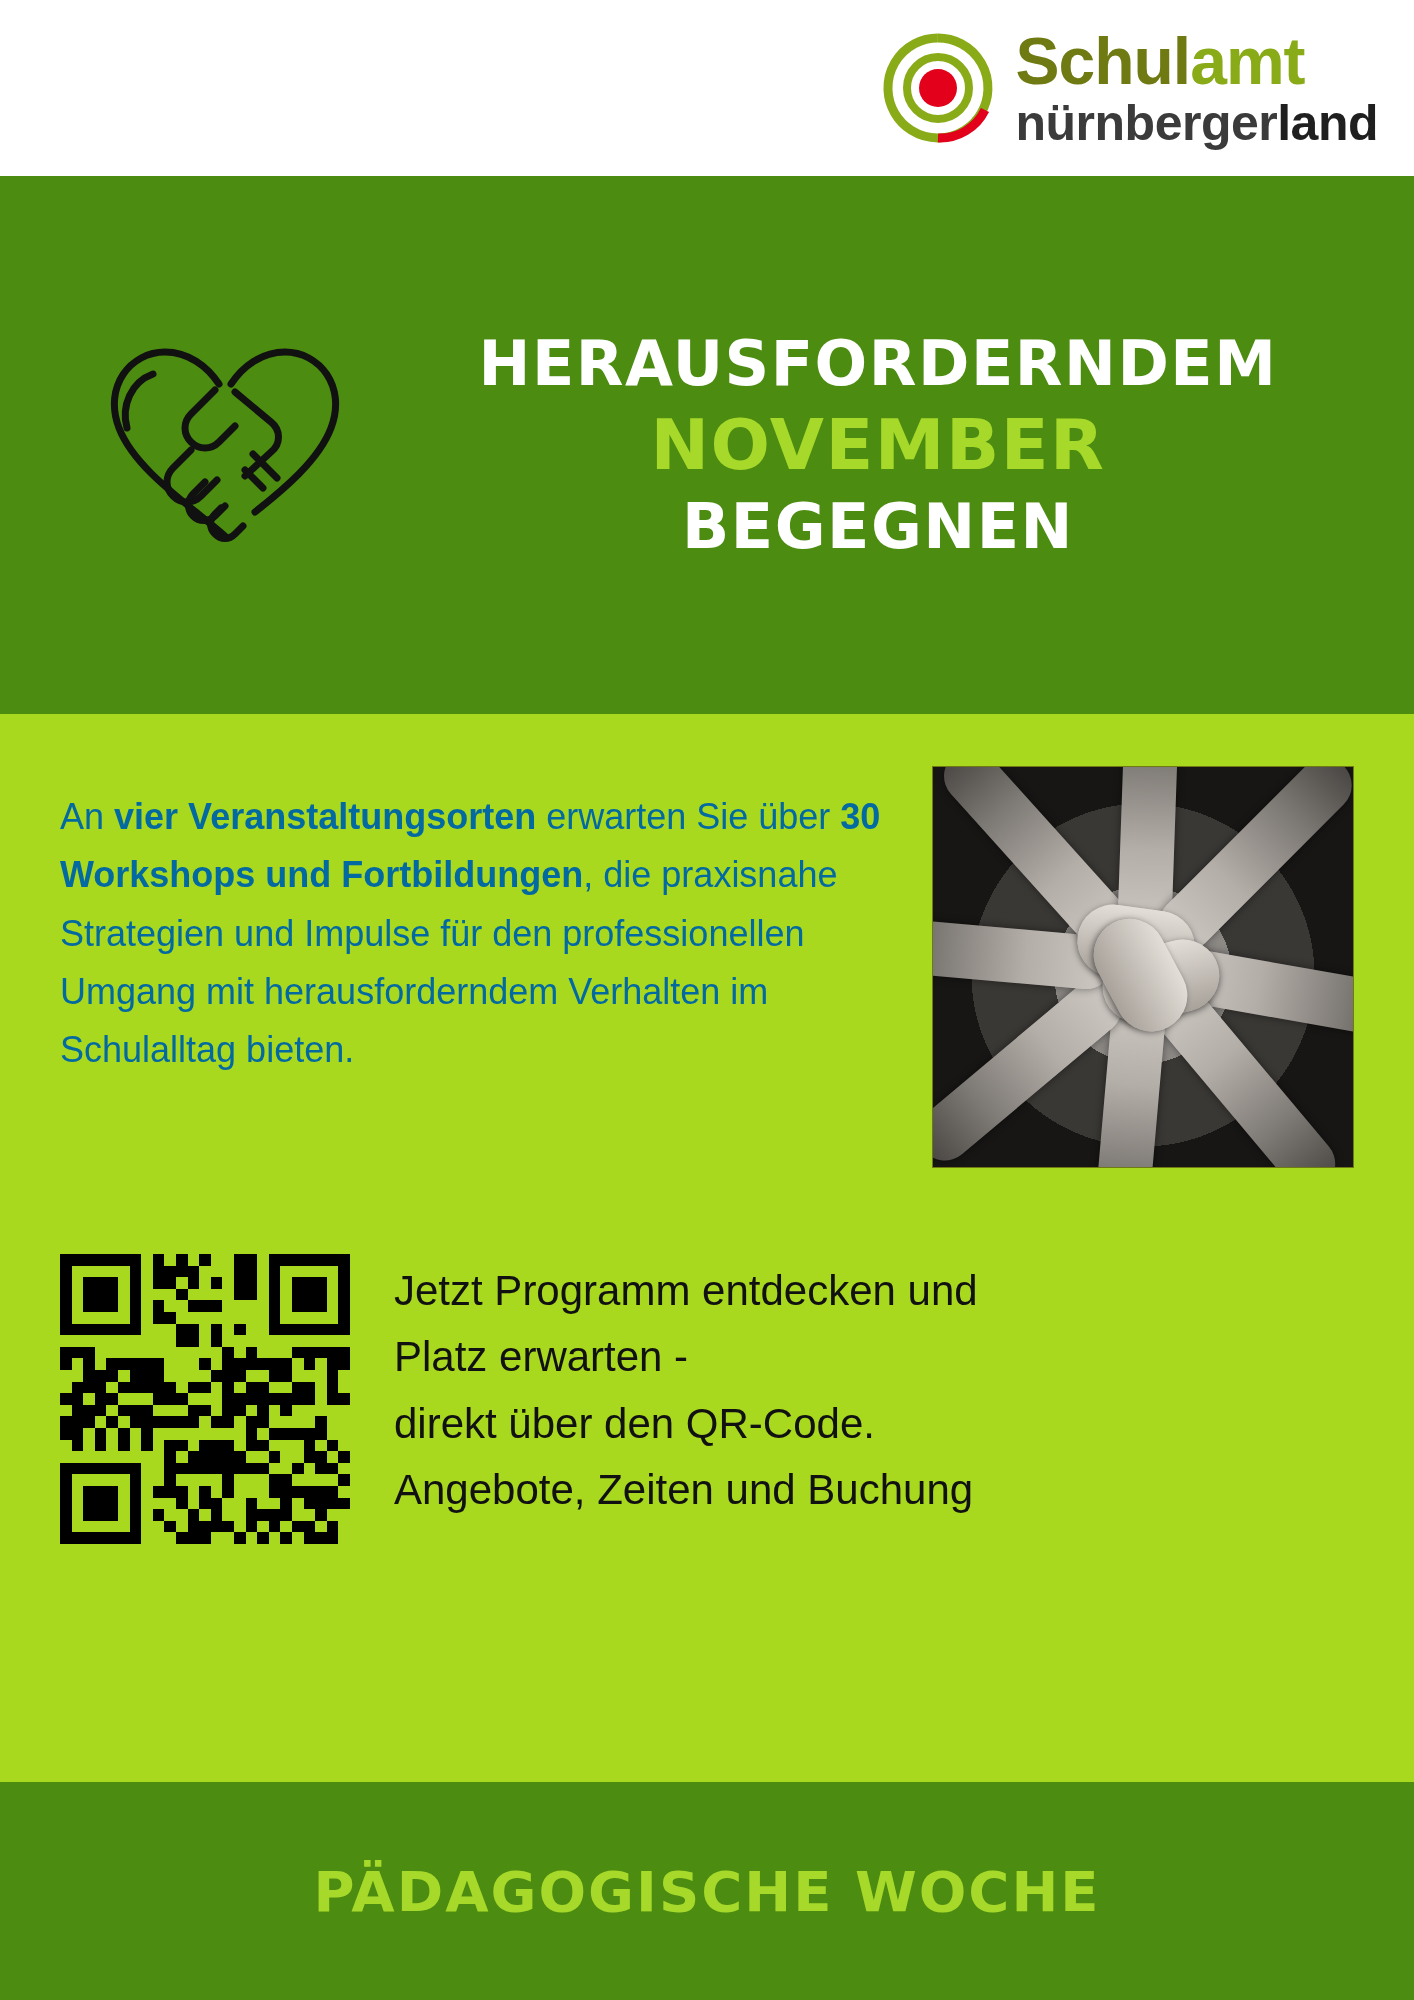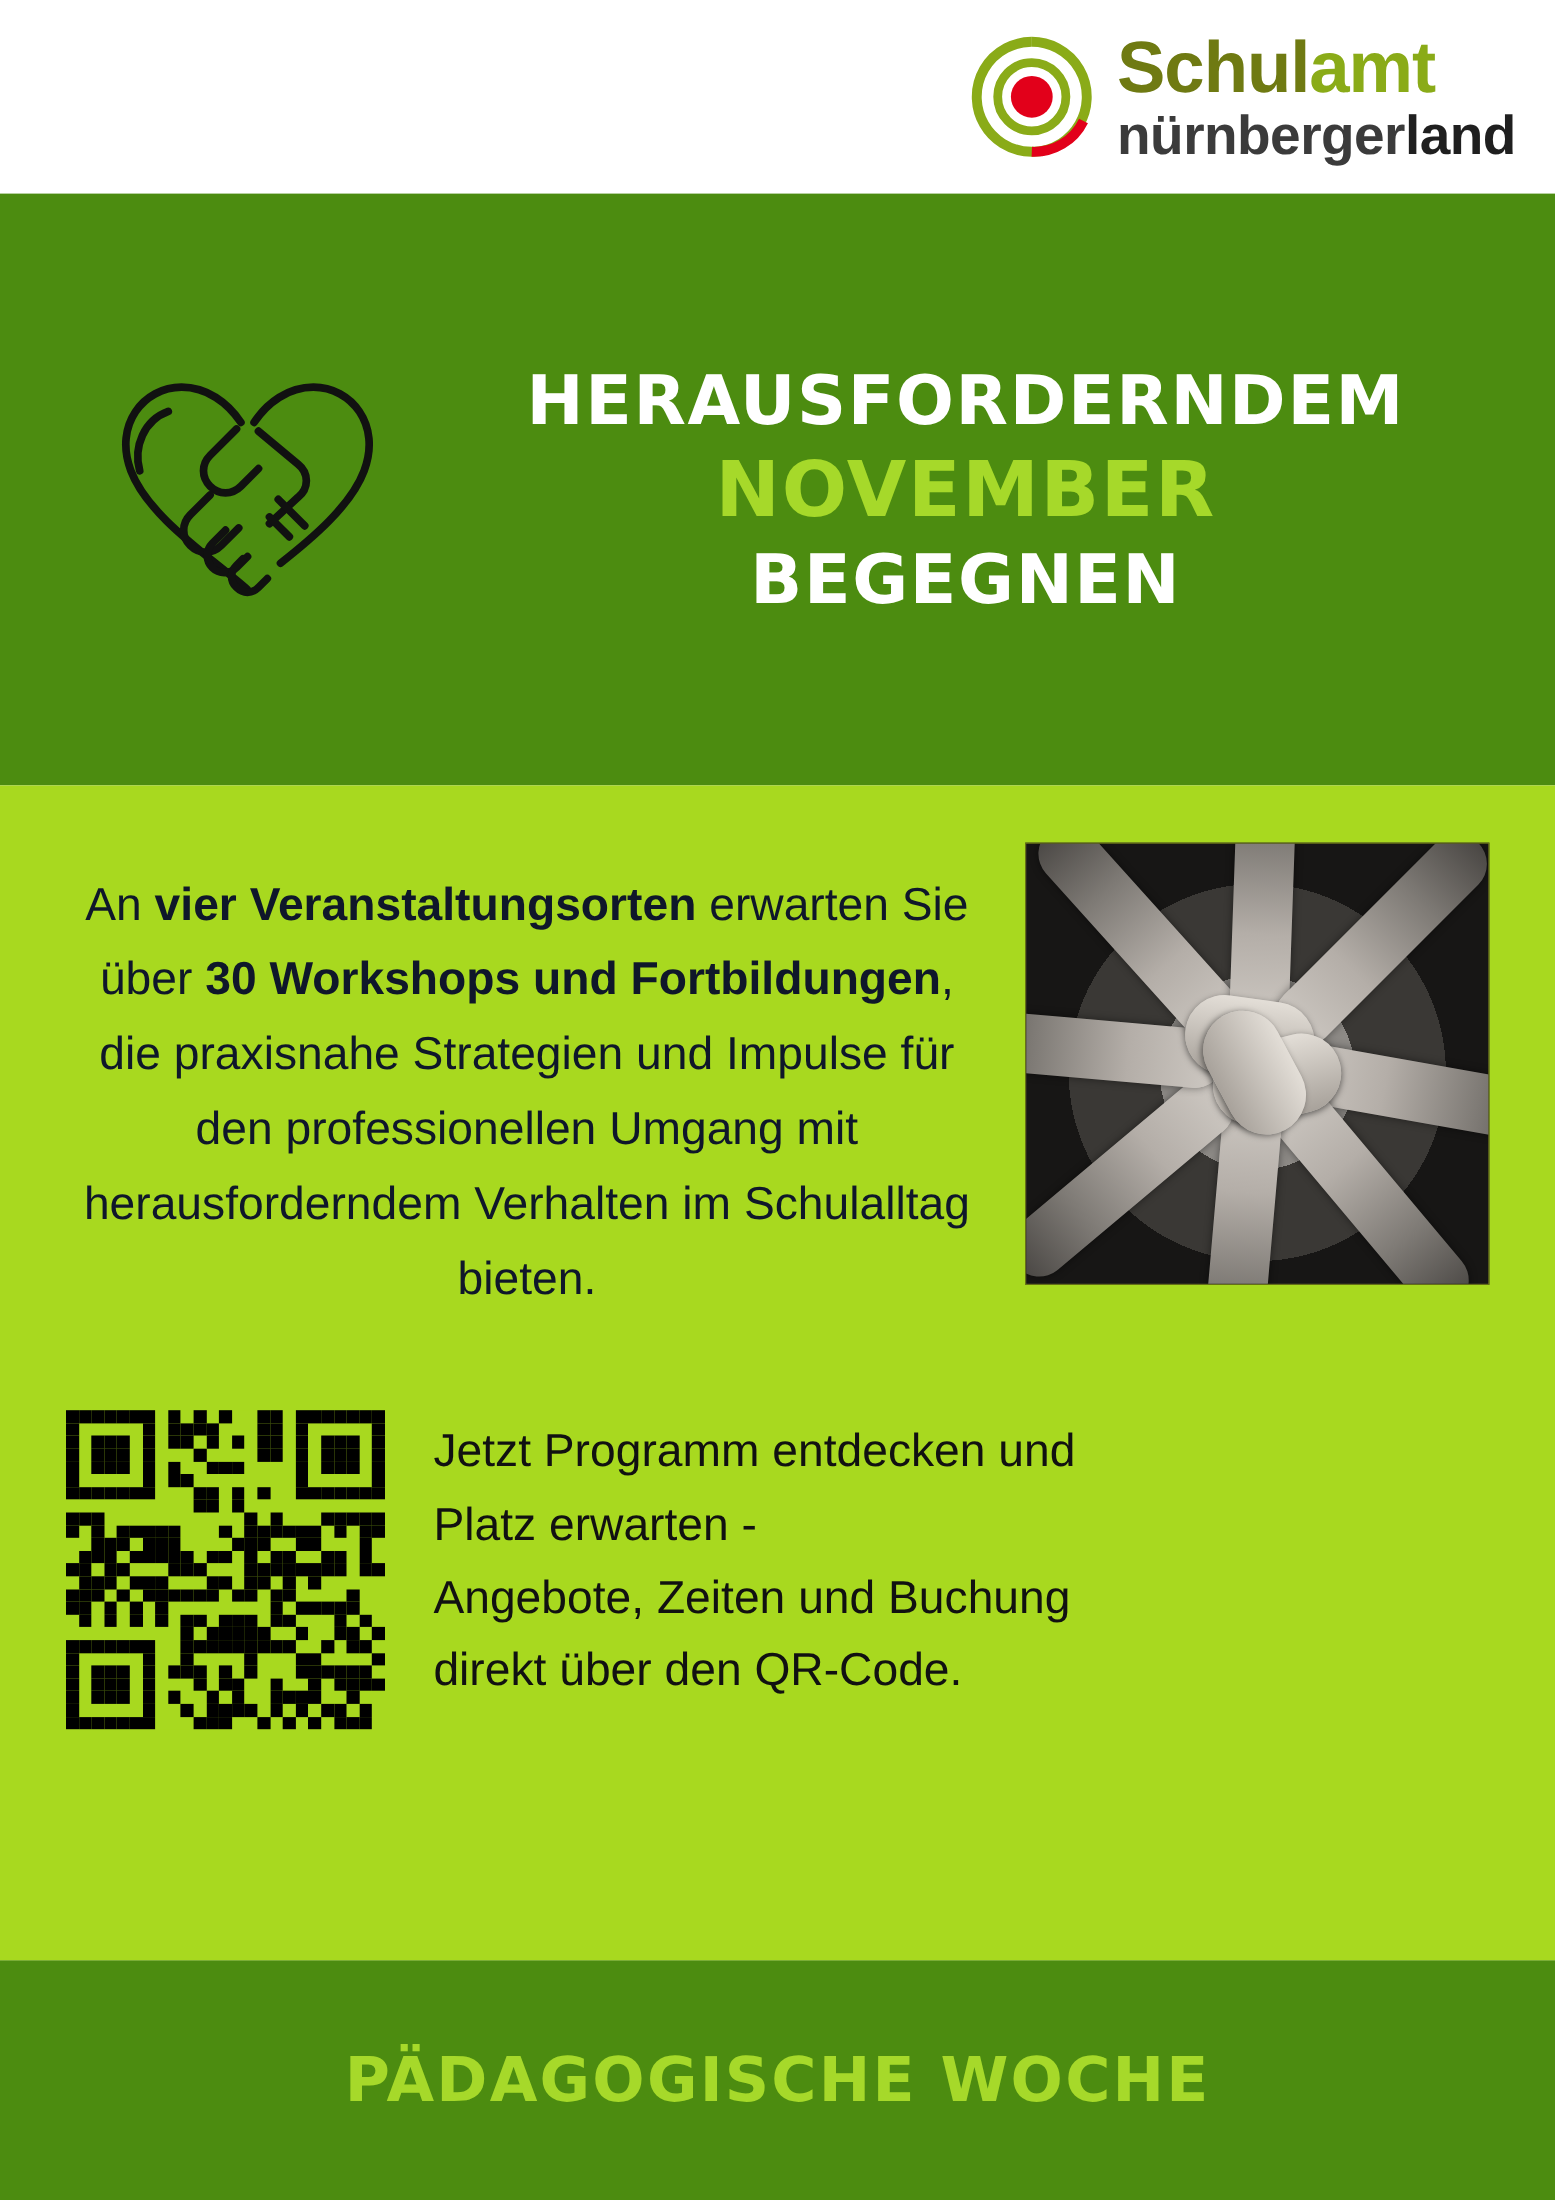--- a/index.html
+++ b/index.html
@@ -104,24 +104,24 @@
     box-sizing: border-box;
     padding: 52px 60px 0 60px;
   }
   .intro-row {
     display: flex;
     align-items: flex-start;
     gap: 34px;
   }
   .intro-text {
     flex: 1 1 auto;
-    text-align: center;
-    font-size: 42px;
+    text-align: left;
+    font-size: 36px;
     line-height: 1.62;
-    color: #0f172a;
+    color: #0369a1;
     padding-top: 22px;
   }
   .intro-text b { font-weight: bold; }
   .photo {
     width: 420px;
     height: 400px;
     flex: 0 0 auto;
     border: 1px solid #6f7a12;
     position: relative;
     overflow: hidden;
@@ -902,22 +902,22 @@
             <i style="background: transparent;"></i>
             <i></i>
             <i></i>
             <i></i>
             <i style="background: transparent;"></i>
           </div>
       </div>
       <div class="cta-text">
         <div>Jetzt Programm entdecken und</div>
         <div>Platz erwarten -</div>
+        <div>direkt über den QR-Code.</div>
         <div>Angebote, Zeiten und Buchung</div>
-        <div>direkt über den QR-Code.</div>
       </div>
     </div>
   </div>
 
   <div class="footer">
     <div class="footer-line">PÄDAGOGISCHE WOCHE</div>
   </div>
 </div>
 
 </body></html>

